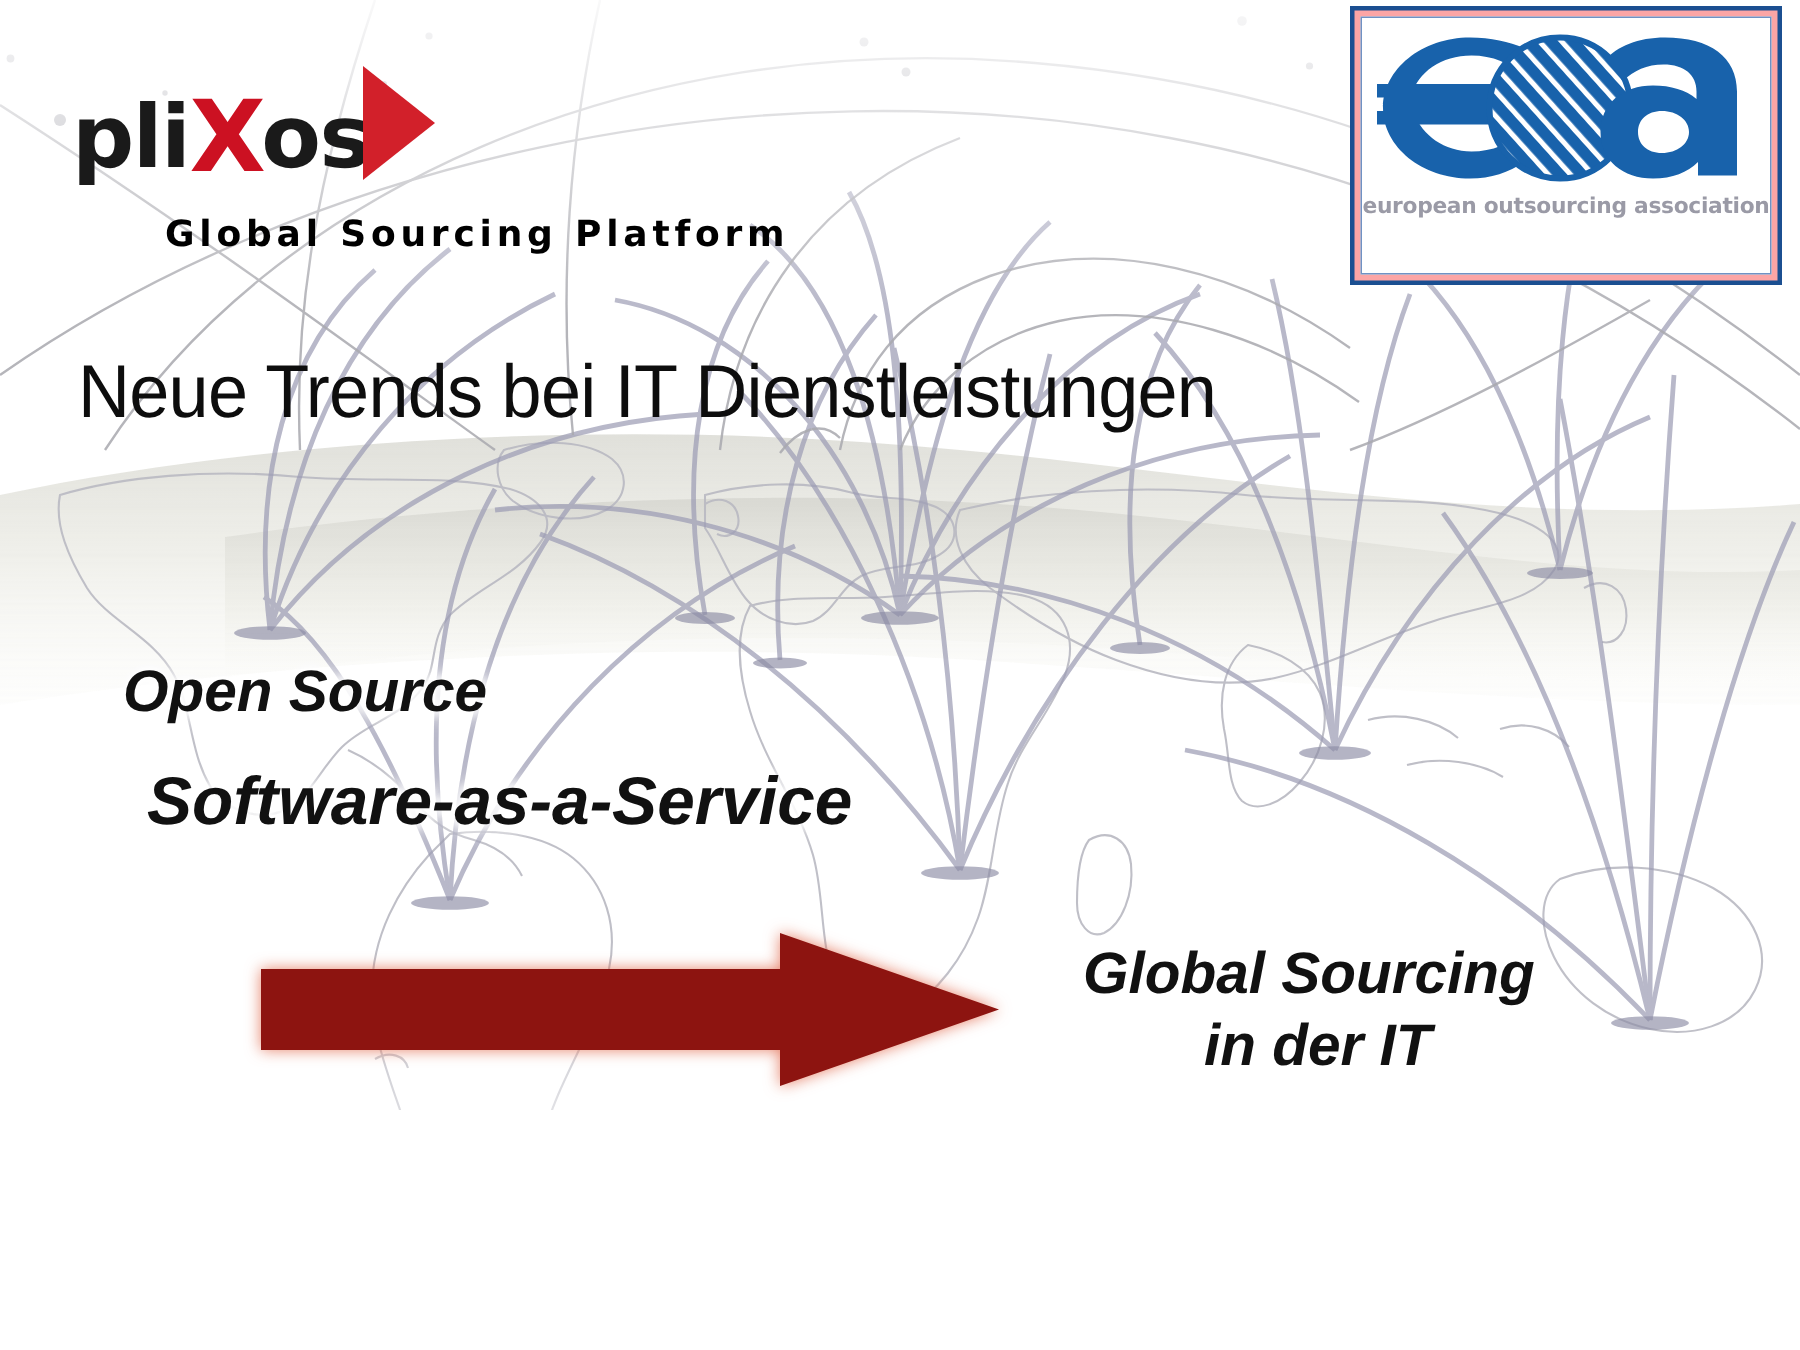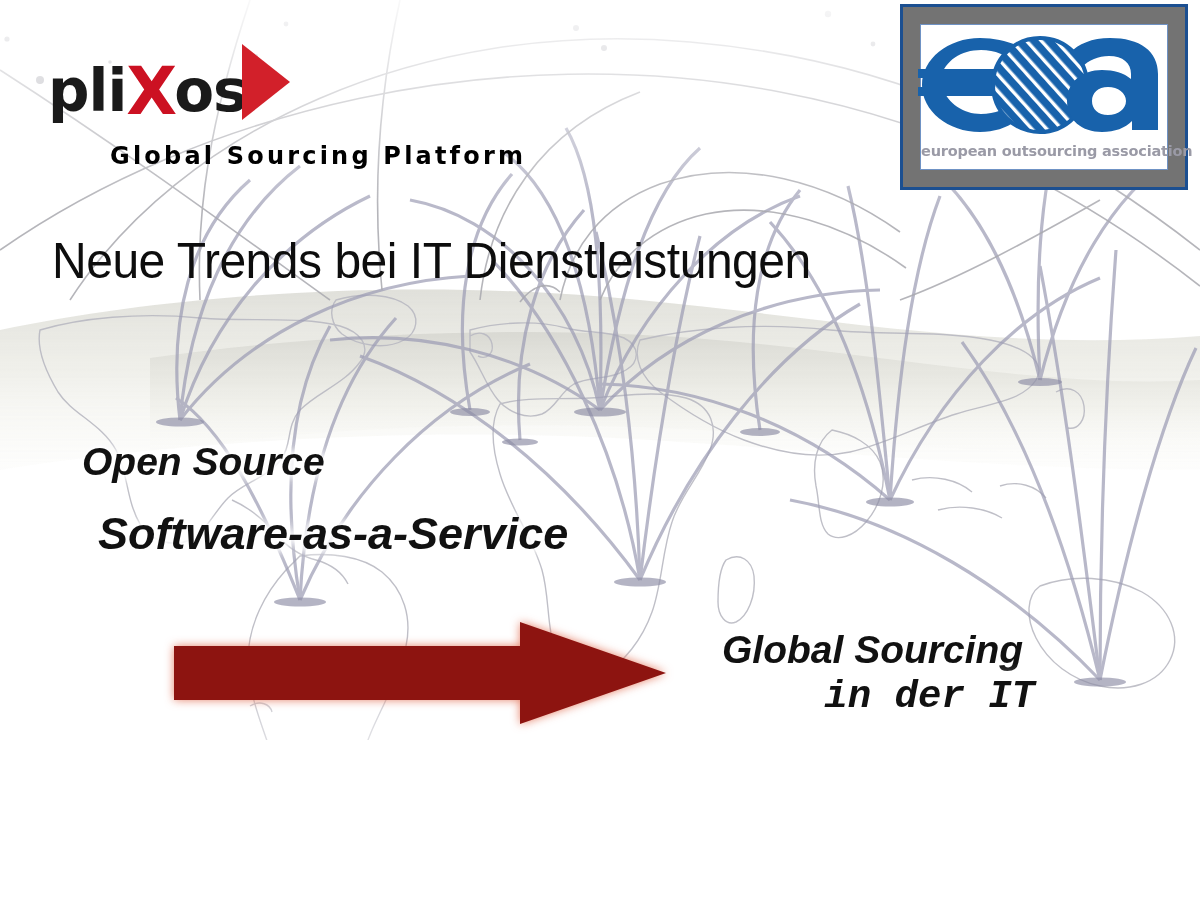--- a/index.html
+++ b/index.html
@@ -80,24 +80,24 @@
     margin-top: 20px;
   }
 
   
   #eoa-logo {
     position: absolute;
     right: 12px;
     top: 4px;
     width: 288px;
     height: 186px;
-    background: #737373;
+    background: #fca5a5;
     border: 3px solid #1b4f91;
     box-sizing: border-box;
-    padding: 17px;
+    padding: 4px;
   }
   #eoa-inner {
     position: relative;
     width: 100%;
     height: 100%;
     border: 1px solid #6f92c4;
     box-sizing: border-box;
     background: #ffffff;
   }
   #eoa-mark {
@@ -179,21 +179,21 @@
     width: 345px;
     text-align: center;
   }
   #gs-block .gs-line {
     position: static;
     display: block;
     font-size: 39px;
     line-height: 1.22;
   }
   #gs-line-1 { text-align: left; }
-  #gs-line-2 { text-align: right; font-family: Liberation Mono, monospace; }
+  #gs-line-2 { text-align: center; }
 
   
   #red-arrow {
     position: absolute;
     left: 160px;
     top: 620px;
     width: 520px;
     height: 106px;
     filter: drop-shadow(0 0 5px rgba(226,108,80,0.85));
   }

